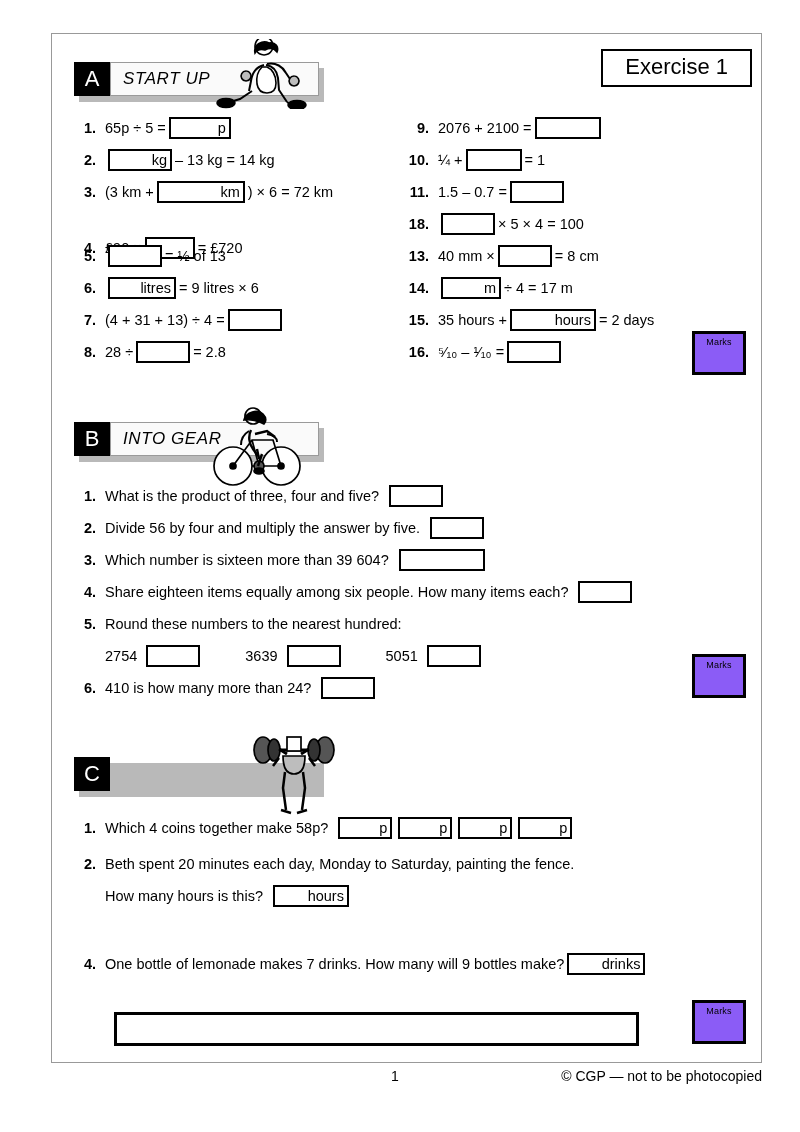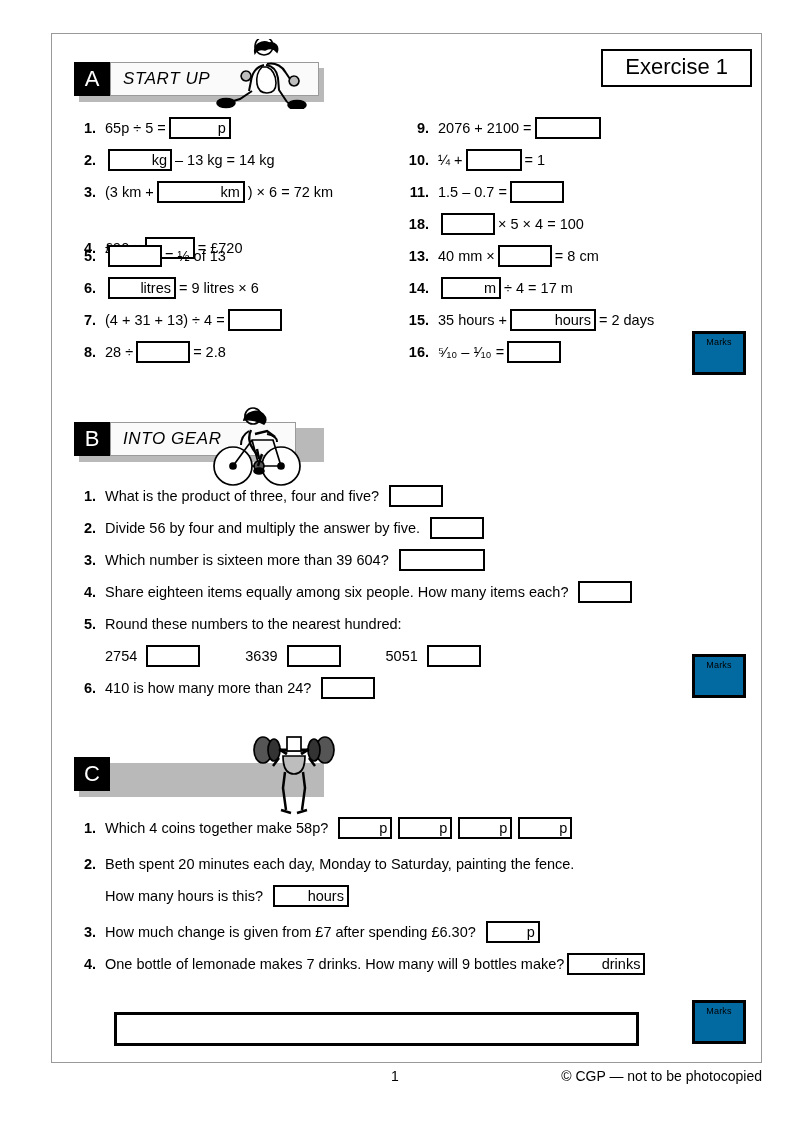--- a/index.html
+++ b/index.html
@@ -80,21 +80,21 @@
     line-height:19px;
     padding-right:3px;
     margin:0 3px;
   }
   .ab.empty{padding-right:0;}
 
   
   .marks{
     position:absolute;
     border:3px solid #000;
-    background:#0369a1;
+    background:#8b5cf6;
     box-sizing:border-box;
     text-align:center;
   }
   .marks span{
     display:block;font-size:9px;padding-top:3px;letter-spacing:0.2px;
   }
 
   
   .longbox{
     position:absolute;border:3px solid #000;background:#fff;box-sizing:border-box;
@@ -195,21 +195,21 @@
       <span class="qnum">16.</span><span class="frac">⁵⁄₁₀ – ¹⁄₁₀ = </span><span class="ab empty" style="width:54px;"></span>
     </div>
 
     <div class="marks" style="left:640px;top:297px;width:54px;height:44px;">
       <span>Marks</span>
     </div>
 
     <div class="banner" style="left:22px;top:388px;width:245px;">
       <div class="shadow"></div>
       <div class="letter">B</div>
-      <div class="plate" style="width:186px;">
+      <div class="plate" style="width:209px;">
         <span>INTO GEAR</span>
       </div>
     </div>
 
     <svg class="clip" style="left:155px;top:370px;" width="100" height="85" viewBox="0 0 100 85">
       <g fill="none" stroke="#000" stroke-width="1.7">
         <circle cx="26" cy="62" r="19" fill="#fff"></circle>
         <circle cx="74" cy="62" r="19" fill="#fff"></circle>
         <circle cx="26" cy="62" r="3" fill="#000"></circle>
         <circle cx="74" cy="62" r="3" fill="#000"></circle>
@@ -275,23 +275,20 @@
 
     <div class="q" style="left:22px;top:782px;">
       <span class="qnum">1.</span><span class="qtxt">Which 4 coins together make 58p?</span><span class="ab" style="width:54px;margin-left:10px;">p</span><span class="ab" style="width:54px;">p</span><span class="ab" style="width:54px;">p</span><span class="ab" style="width:54px;">p</span>
     </div>
     <div class="q" style="left:22px;top:818px;">
       <span class="qnum">2.</span><span class="qtxt">Beth spent 20 minutes each day, Monday to Saturday, painting the fence.</span>
     </div>
     <div class="q" style="left:53px;top:850px;">
       <span class="qtxt">How many hours is this?</span><span class="ab" style="width:76px;margin-left:10px;">hours</span>
     </div>
-    <div class="q" style="left:22px;top:886px;">
-      <span class="qnum">3.</span><span class="qtxt">How much change is given from £7 after spending £6.30?</span><span class="ab" style="width:54px;margin-left:10px;">p</span>
-    </div>
     <div class="q" style="left:22px;top:918px;">
       <span class="qnum">4.</span><span class="qtxt">One bottle of lemonade makes 7 drinks.  How many will 9 bottles make?</span><span class="ab" style="width:78px;">drinks</span>
     </div>
 
     <div class="longbox" style="left:62px;top:978px;width:525px;height:34px;"></div>
 
     <div class="marks" style="left:640px;top:966px;width:54px;height:44px;">
       <span>Marks</span>
     </div>
 

